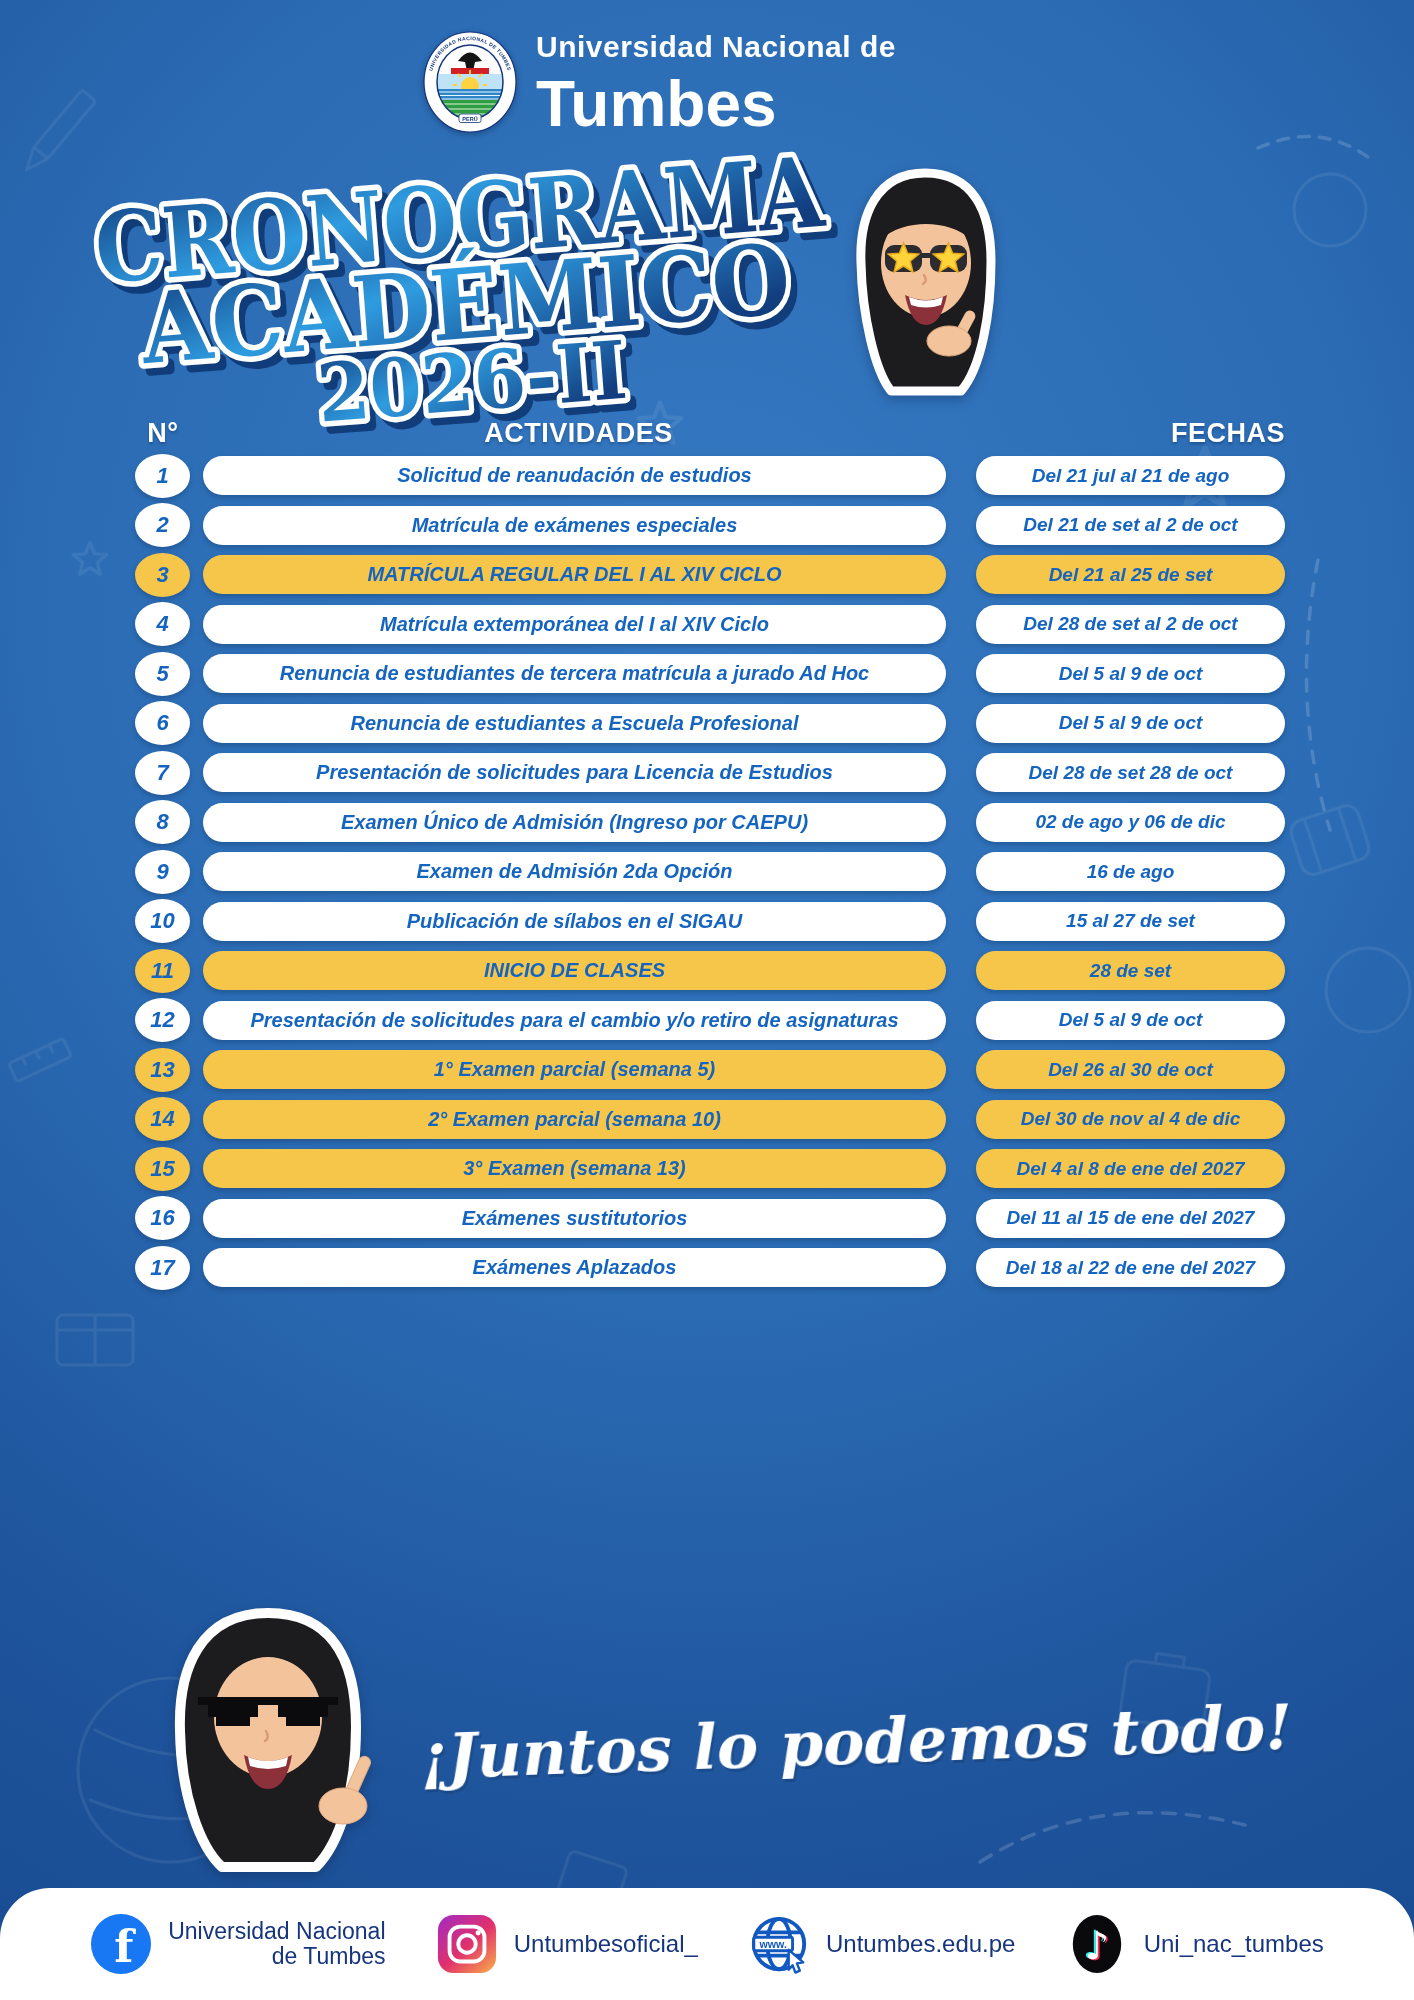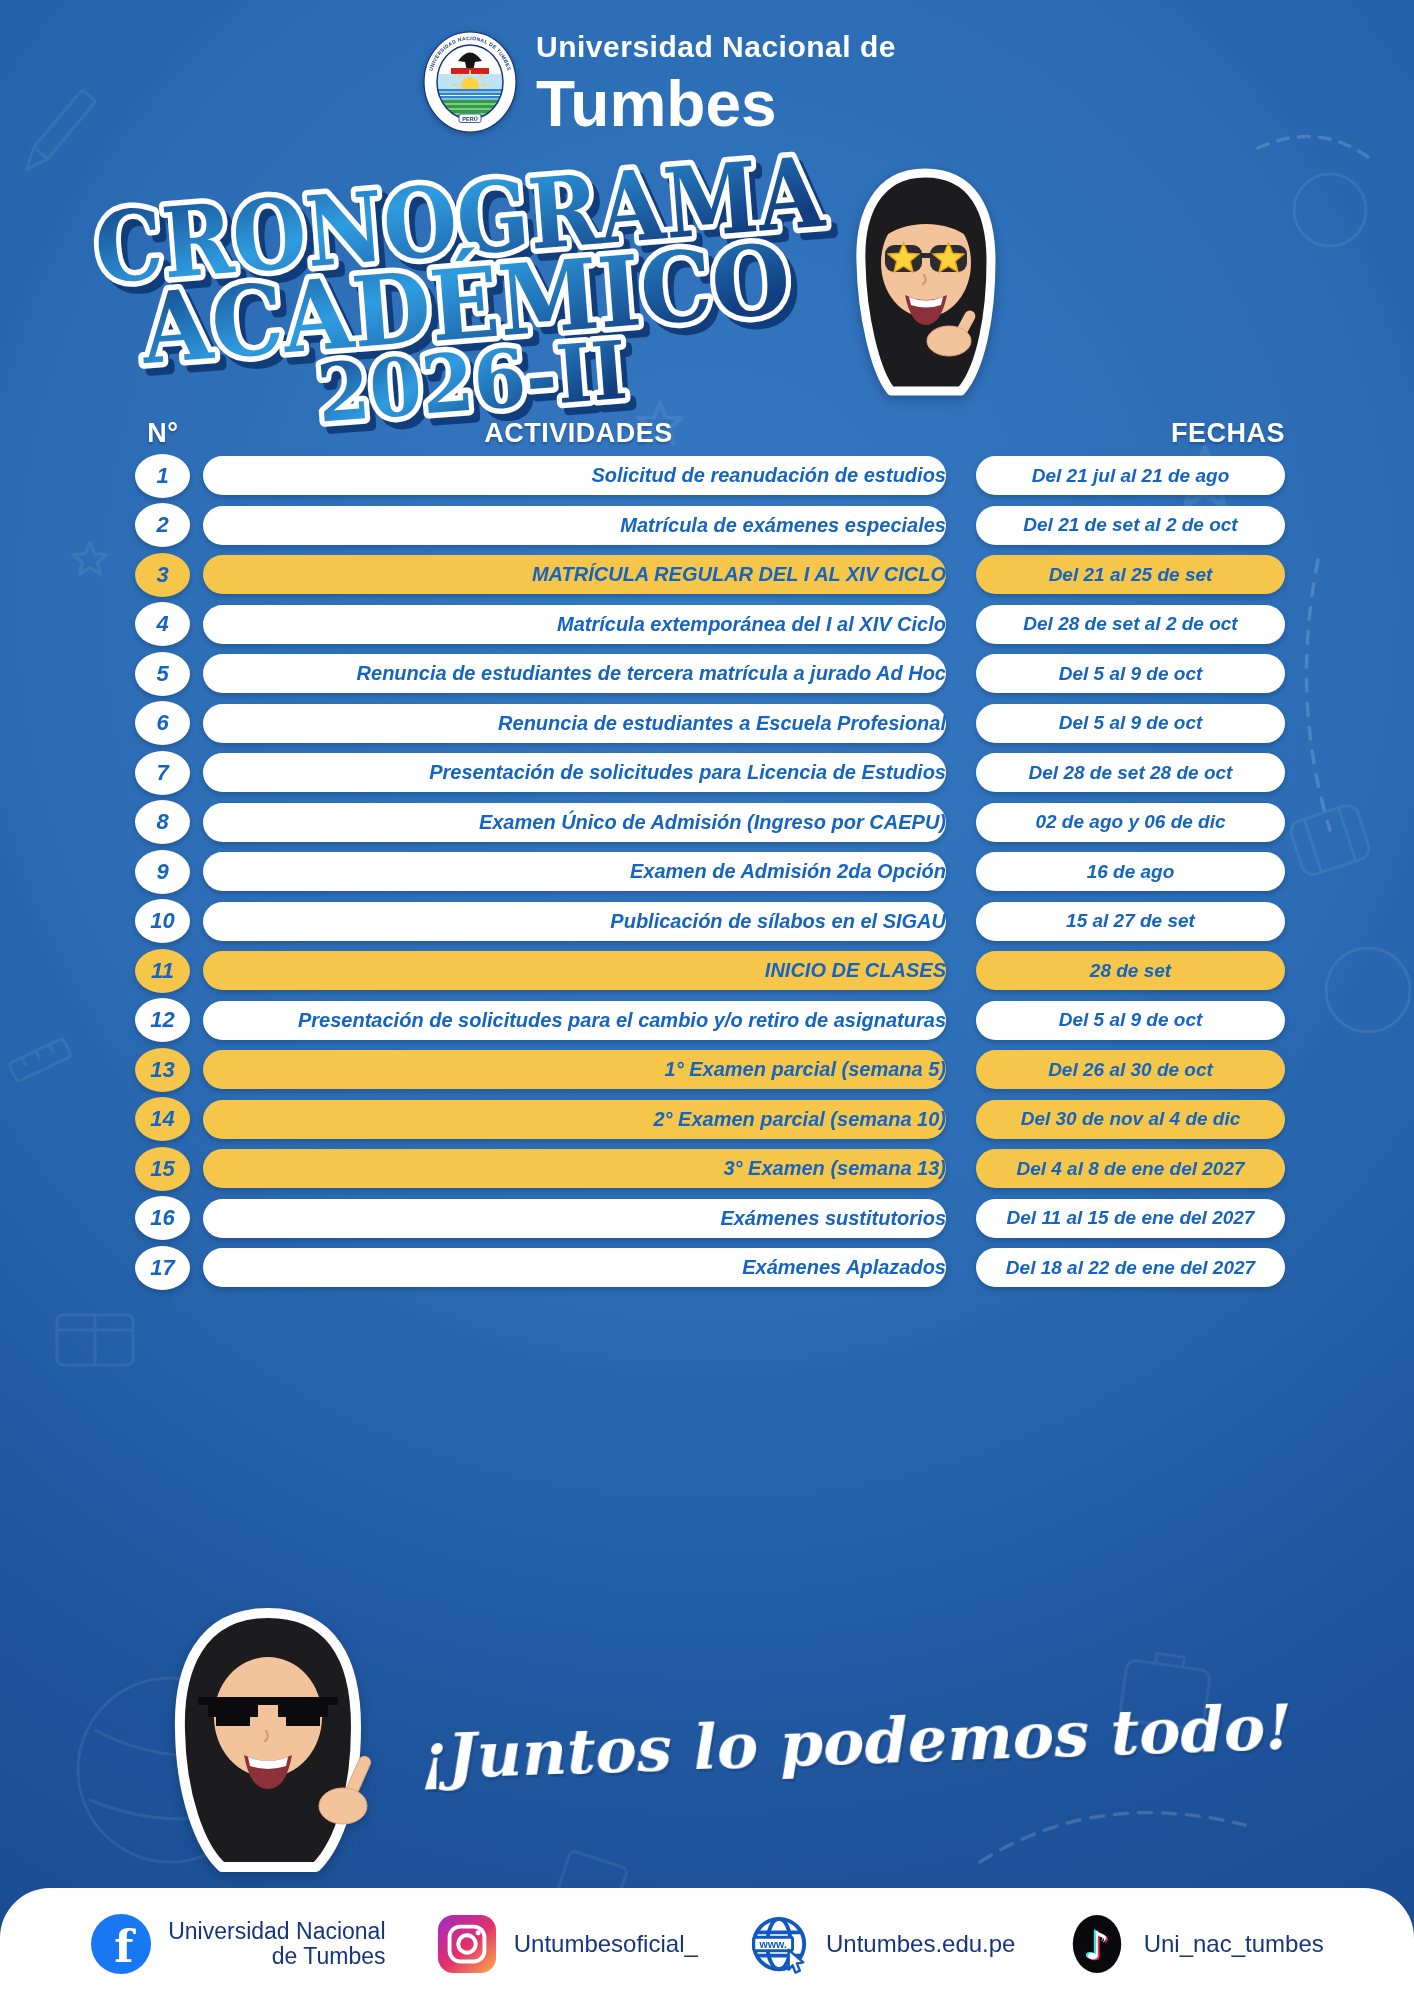--- a/index.html
+++ b/index.html
@@ -28,21 +28,21 @@
   .th-num{left:135px;width:56px;}
   .th-act{left:207px;width:743px;}
   .th-dates{left:976px;width:309px;text-align:right;}
   .rows{position:absolute;top:456px;left:0;width:100%;display:flex;flex-direction:column;gap:10.5px;}
   .row{display:flex;height:39px;align-items:center;}
   .num-circle{margin-left:135px;width:55px;height:44px;border-radius:50%;background:#fff;
     display:flex;align-items:center;justify-content:center;box-shadow:0 3px 5px rgba(8,38,80,.28);flex:none;}
   .num{color:var(--pill-text-blue,#1565c0);font-weight:bold;font-style:italic;font-size:22px;}
   .pill{height:39px;background:#fff;border-radius:21px;display:flex;align-items:center;justify-content:center;
     box-shadow:0 3px 5px rgba(8,38,80,.28);flex:none;}
-  .activity-pill{margin-left:13px;width:743px;justify-content:flex-end;}
+  .activity-pill{margin-left:13px;width:743px;}
   .date-pill{margin-left:30px;width:309px;}
   .pill span{color:var(--pill-text-blue,#1565c0);font-weight:bold;font-style:italic;font-size:20px;white-space:nowrap;}
   .date-pill span{font-size:19px;}
   .row.highlight .pill,.row.highlight .num-circle{background:var(--highlight-yellow,#f6c64b);}
 
   
   .slogan{position:absolute;left:420px;top:1706px;width:840px;text-align:center;color:#fff;
     font-family:"DejaVu Serif",serif;font-style:italic;font-weight:bold;font-size:62px;
     transform:rotate(-2deg);text-shadow:2px 3px 0 rgba(12,45,90,.30);white-space:nowrap;}
 

